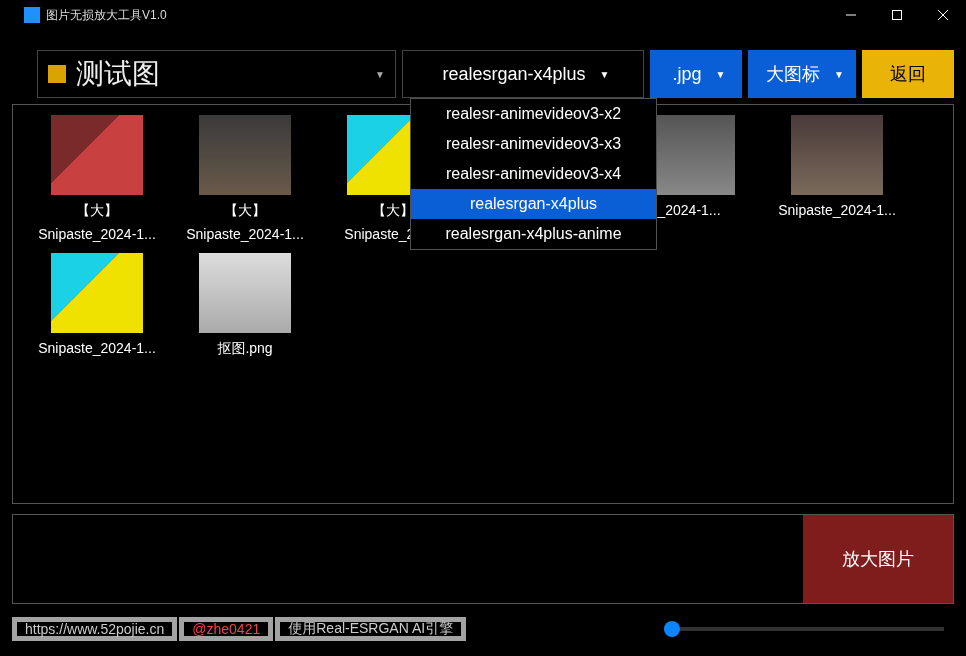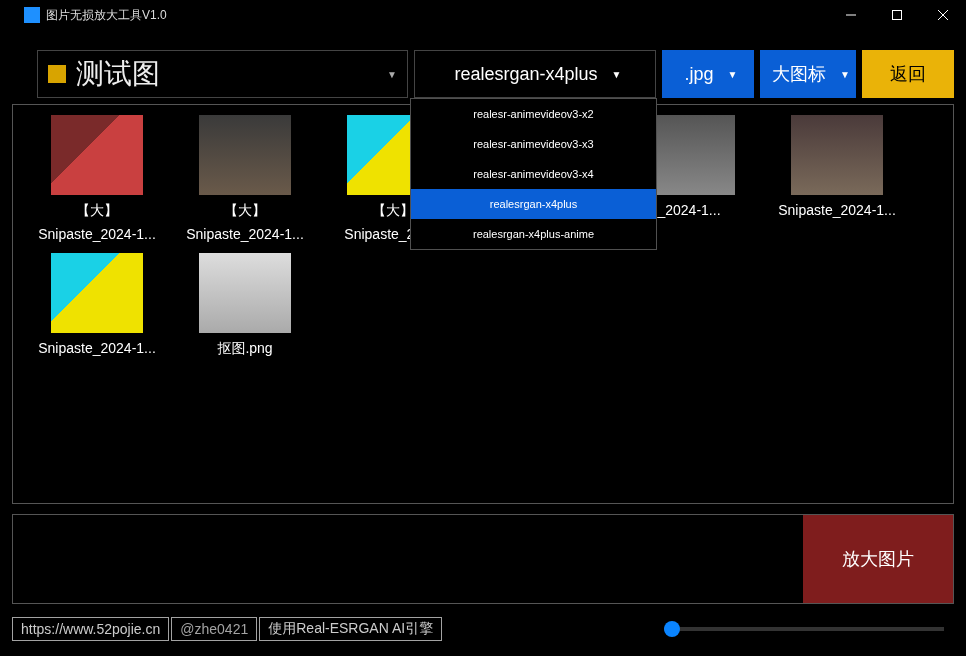--- a/index.html
+++ b/index.html
@@ -72,21 +72,21 @@
   align-items: center;
   padding: 0 8px 0 14px;
   font-size: 18px;
   gap: 14px;
   white-space: nowrap;
   position: relative;
 }
 .dd .caret { font-size: 10px; }
 .model-dd { width: 242px; justify-content: center; }
 .ext-dd { width: 92px; background: #0a5fd6; border-color: #0a5fd6; justify-content: center; }
-.view-dd { width: 96px; background: #0a5fd6; border-color: #0a5fd6; justify-content: center; }
+.view-dd { width: 108px; background: #0a5fd6; border-color: #0a5fd6; justify-content: center; }
 .back-btn {
   width: 92px;
   background: #eab308;
   color: #000;
   font-size: 18px;
   display: flex; align-items: center; justify-content: center;
 }
 
 .content {
   margin: 0 12px;
@@ -136,21 +136,21 @@
   width: 247px;
   border: 1px solid #505050;
   background: #000;
   z-index: 50;
 }
 .dropdown-menu .opt {
   height: 30px;
   display: flex;
   align-items: center;
   justify-content: center;
-  font-size: 11px;
+  font-size: 16px;
   color: #fff;
 }
 .dropdown-menu .opt.selected {
   background: #0a5fd6;
 }
 
 .action-row {
   margin: 10px 12px 0 12px;
   height: 90px;
   display: flex;
@@ -168,27 +168,27 @@
 
 .statusbar {
   display: flex;
   align-items: center;
   height: 26px;
   margin: 12px 12px 0 12px;
   gap: 2px;
   font-size: 14px;
 }
 .statusbar .chip {
-  border: 1px solid #a3a3a3;
+  border: 5px solid #a3a3a3;
   height: 24px;
   padding: 0 8px;
   display: flex; align-items: center;
 }
 .statusbar .url { color: #ccc; }
-.statusbar .author { color: #a3a3a3; }
+.statusbar .author { color: #ef4444; }
 .statusbar .engine { color: #ccc; }
 .statusbar .flex { flex: 1; }
 .slider {
   width: 280px;
   height: 4px;
   background: #333;
   position: relative;
   margin-right: 10px;
 }
 .slider .knob {

